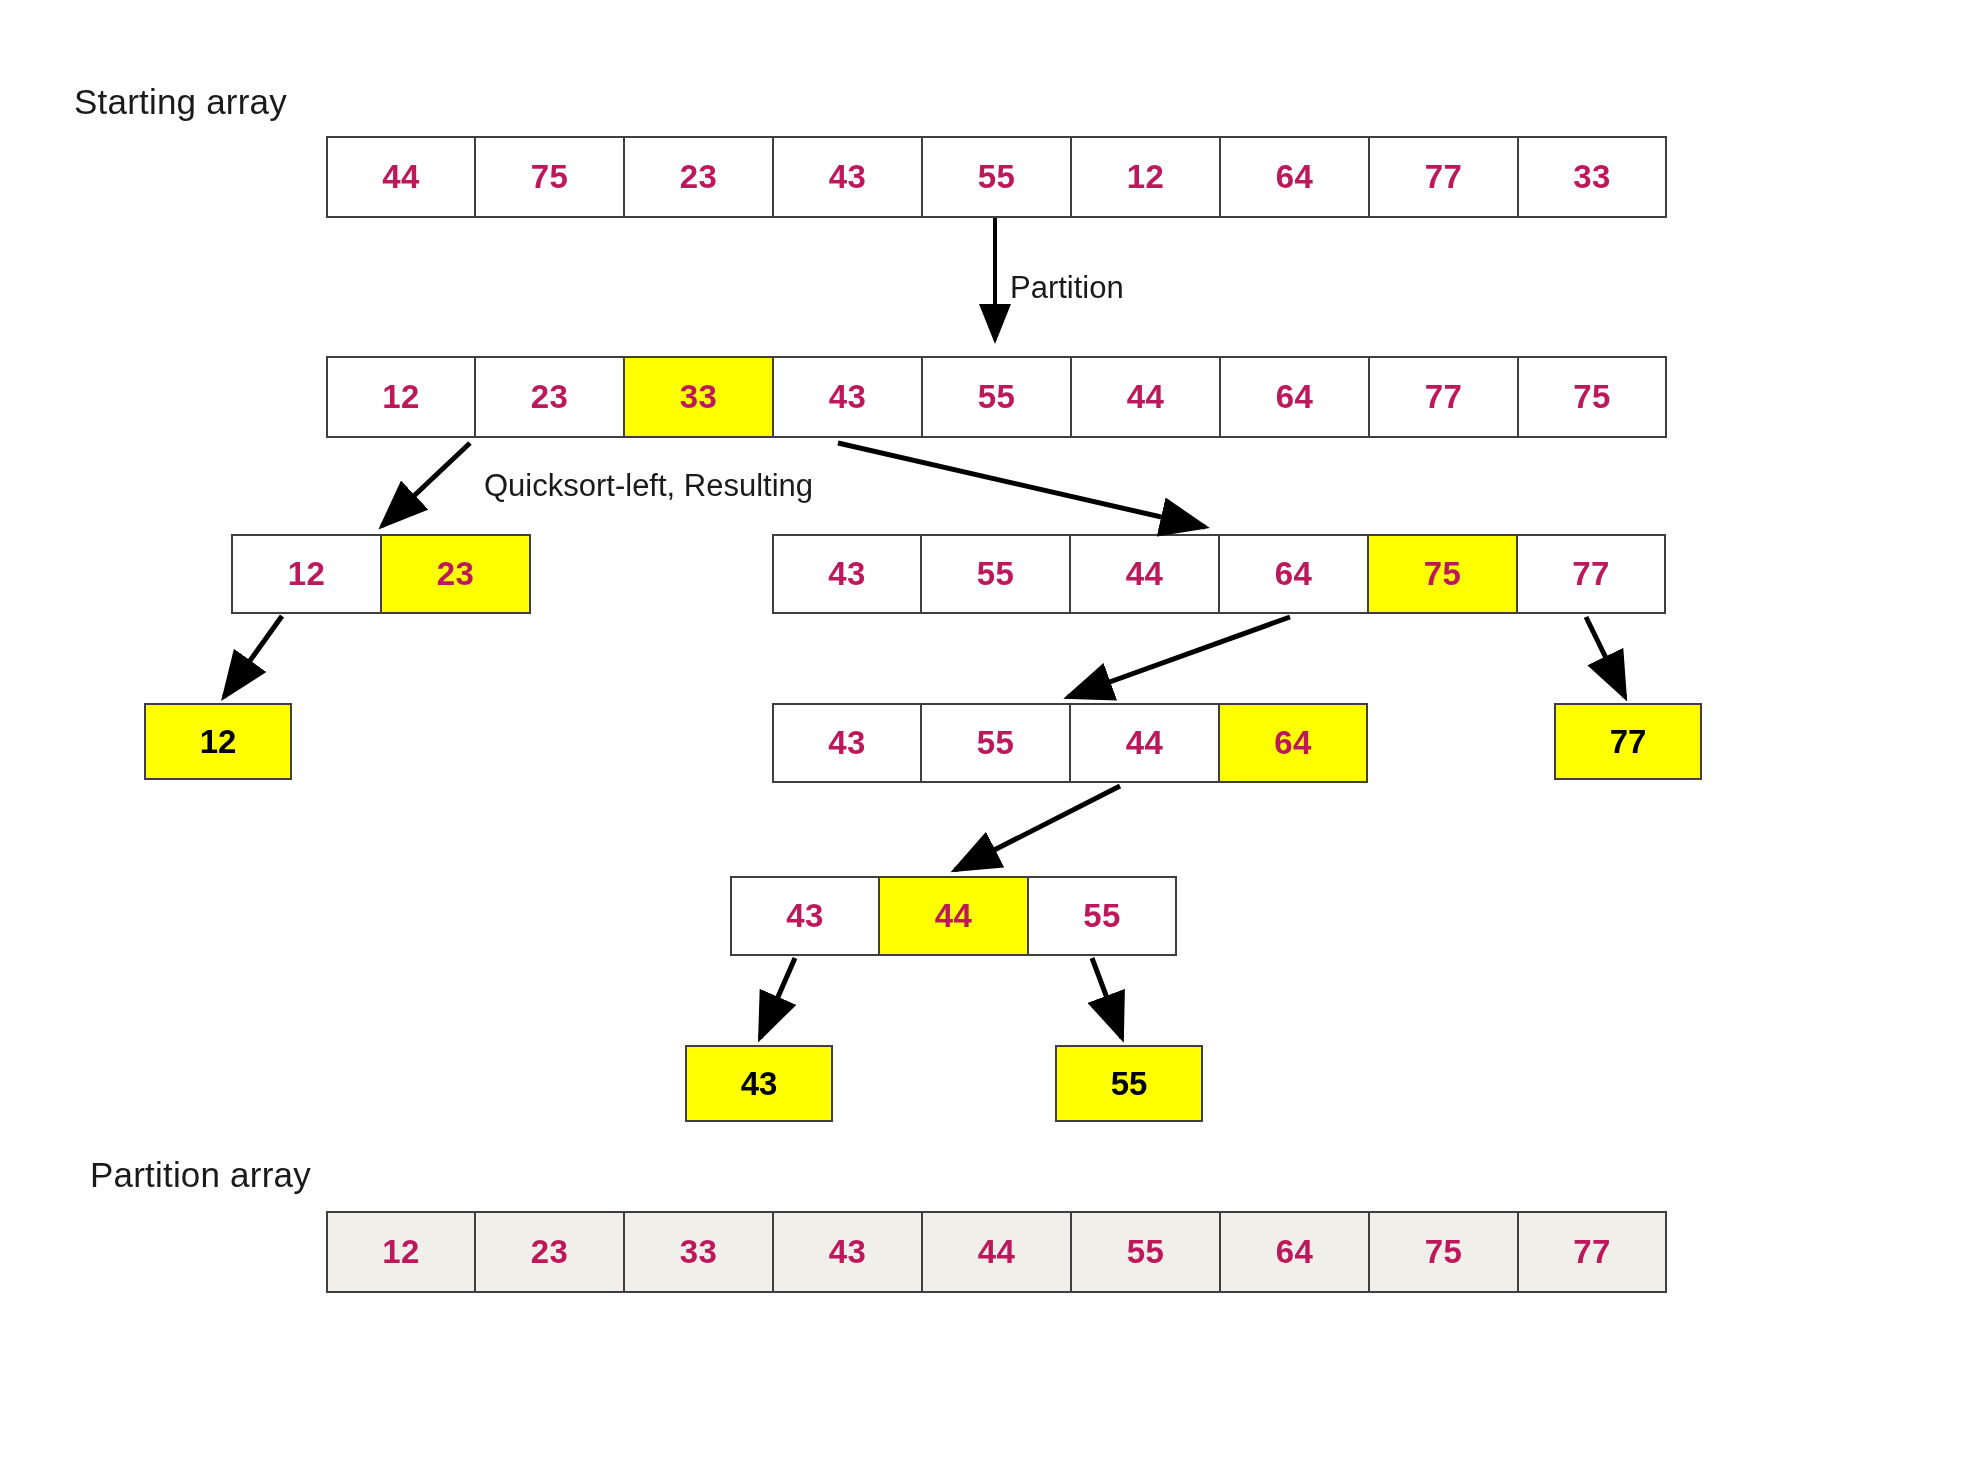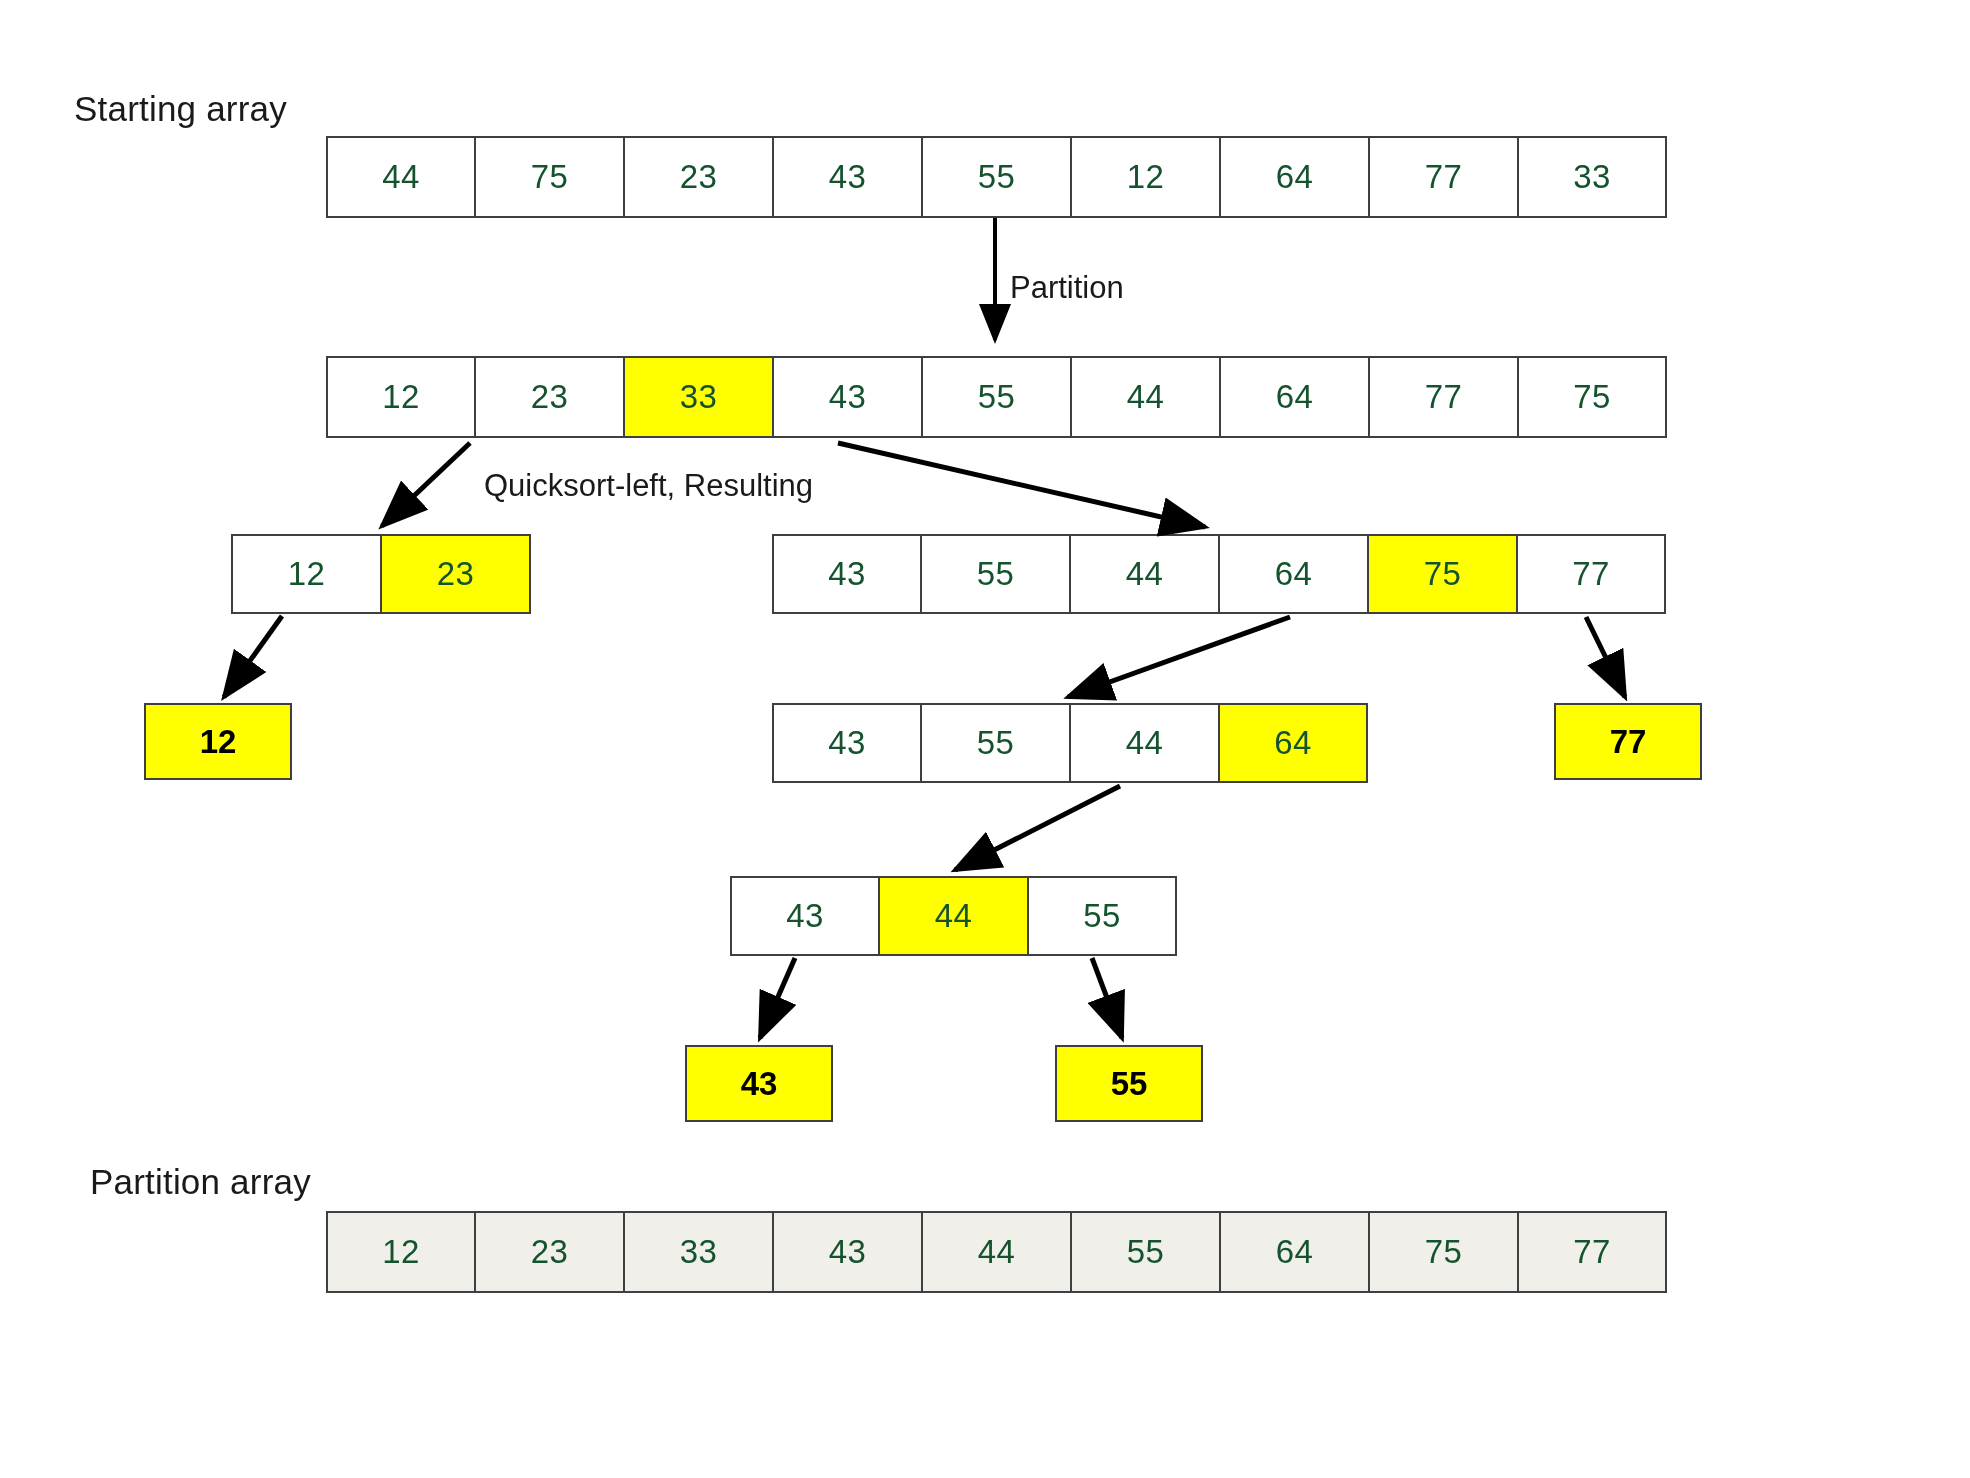--- a/index.html
+++ b/index.html
@@ -17,41 +17,40 @@
   }
 
   
   .caption {
     position: absolute;
     font-size: 35px;
     color: #1a1a1a;
     font-weight: 400;
     white-space: nowrap;
     letter-spacing: 0.2px;
-    margin-top: 7px;
   }
 
   
   .array {
     position: absolute;
     display: flex;
     box-sizing: border-box;
   }
   .cell {
     box-sizing: border-box;
     border: 2px solid #3f3f3f;
     border-right-width: 1px;
     border-left-width: 1px;
     background: #ffffff;
     display: flex;
     align-items: center;
     justify-content: center;
     font-size: 33px;
-    font-weight: normal;
-    color: #14532d;
+    font-weight: bold;
+    color: #be185d;
     letter-spacing: 0.5px;
   }
   .cell:first-child { border-left-width: 2px; }
   .cell:last-child  { border-right-width: 2px; }
   .cell.hl { background: #ffff00; }
   .cell.result { background: #f0efea; }
 
   
   .leafbox {
     position: absolute;

